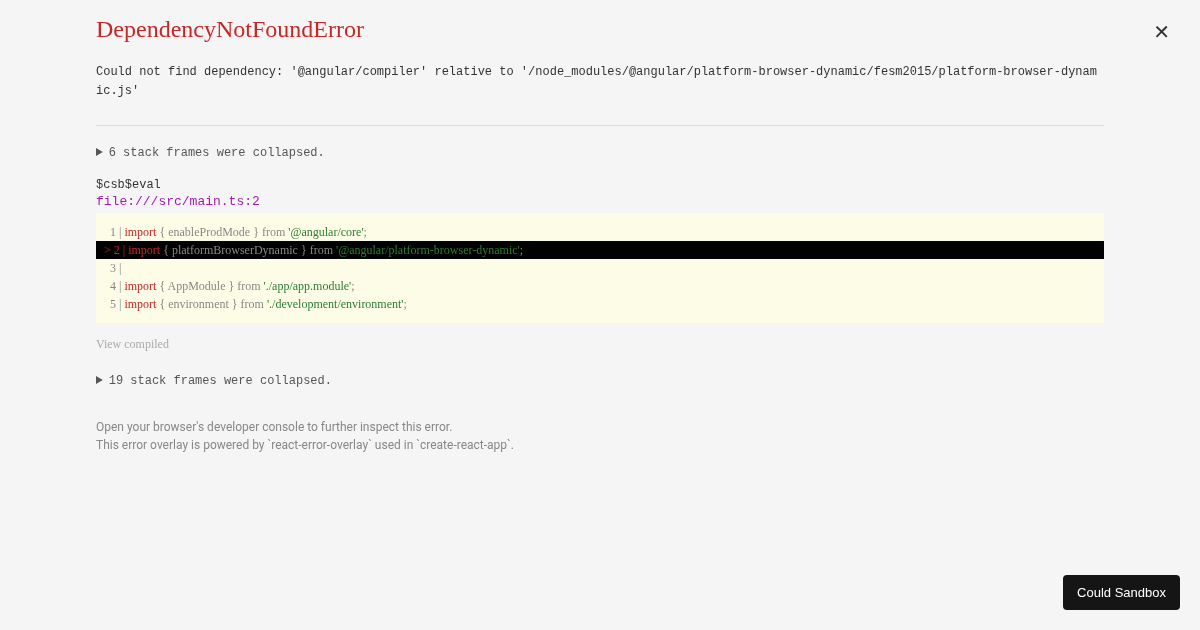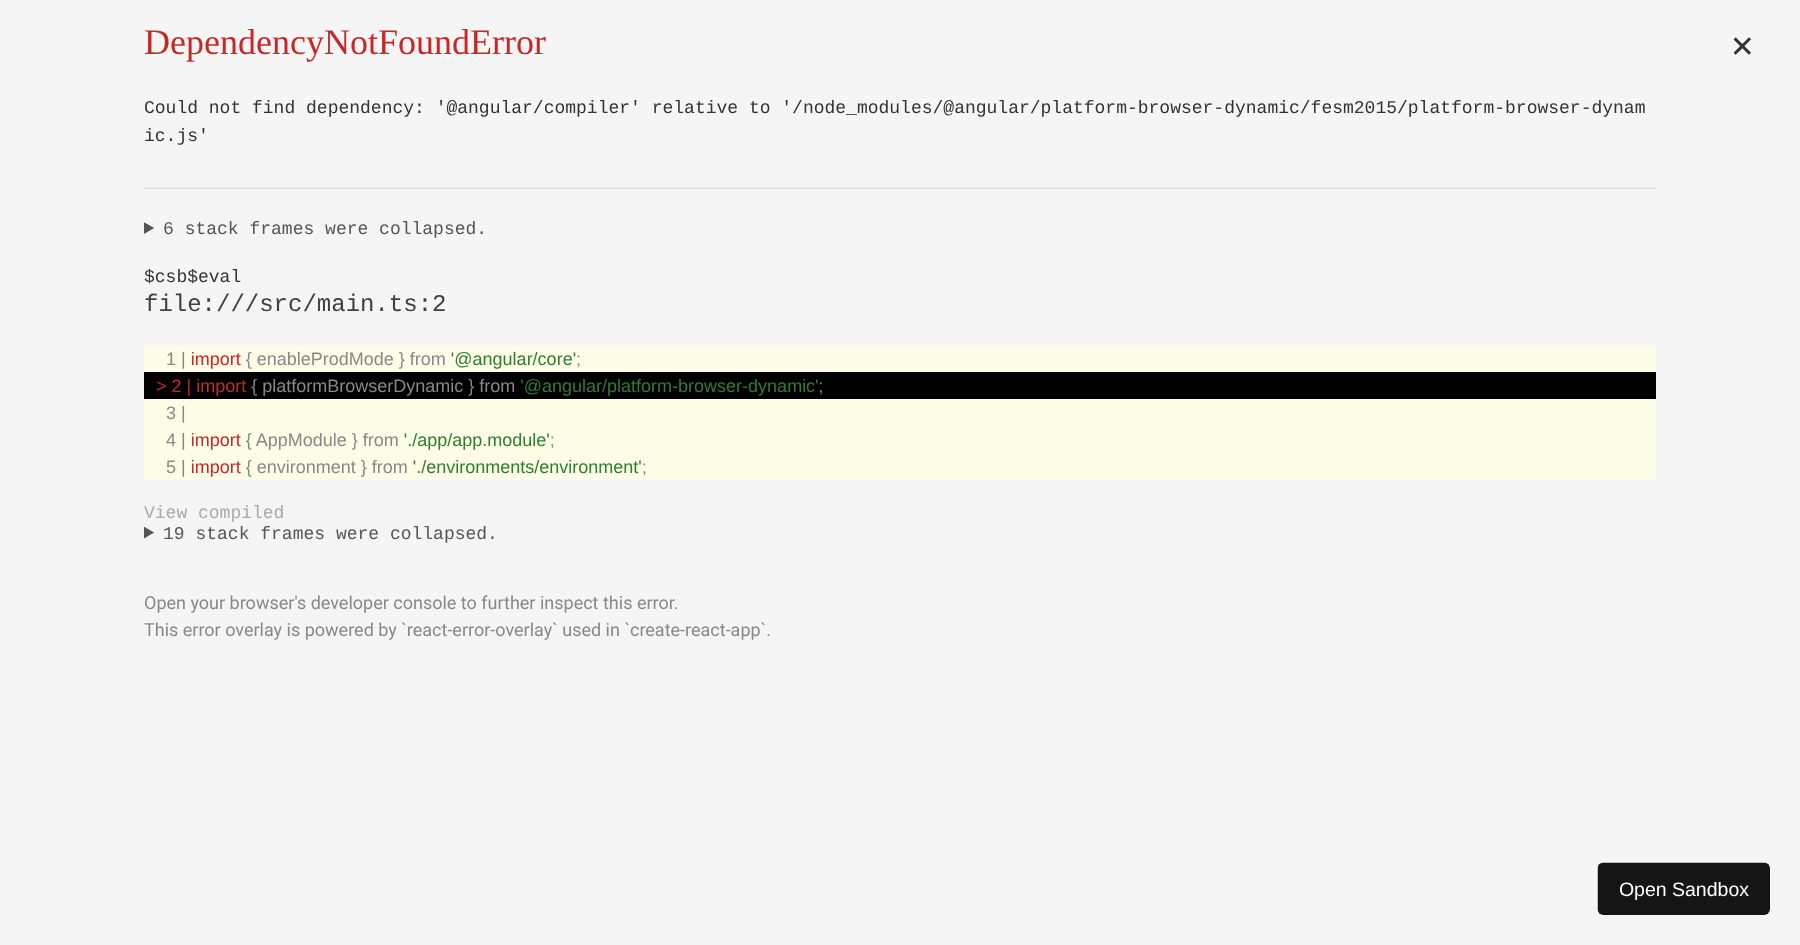--- a/index.html
+++ b/index.html
@@ -64,28 +64,28 @@
       user-select: none;
     }
     .frame-label {
       font-family: "Courier New", Courier, monospace;
       font-size: 12px;
       color: #333;
       margin-bottom: 2px;
     }
     .frame-path {
       font-family: "Courier New", Courier, monospace;
-      font-size: 16px;
-      color: #404040;
-      margin-bottom: 18px;
+      font-size: 13px;
+      color: #a21caf;
+      margin-bottom: 4px;
     }
     .code-block {
       background: #fdfce7;
-      padding: 0 0;
-      font-family: Liberation Sans, sans-serif;
+      padding: 10px 0;
+      font-family: Liberation Serif, serif;
       font-size: 12px;
       line-height: 1.5;
       margin-bottom: 10px;
     }
     .code-line {
       white-space: pre;
       padding: 0 8px;
     }
     .code-line.highlighted {
       background: #000000;
@@ -103,23 +103,24 @@
     .kw-string {
       color: #2e7d32;
     }
     .kw-punct {
       color: #888;
     }
     .kw-ident {
       color: #888;
     }
     .view-compiled {
-      font-family: Liberation Mono, monospace;
+      font-family: Liberation Serif, serif;
       font-size: 12px;
       color: #aaa;
+      margin-bottom: 22px;
       cursor: pointer;
       display: inline-block;
     }
     .footer-text {
       font-size: 12px;
       color: #888;
       line-height: 1.5;
       margin-top: 30px;
     }
     .footer-line {
@@ -159,28 +160,28 @@
   </details>
 
   <div class="frame-label">$csb$eval</div>
   <div class="frame-path">file:///src/main.ts:2</div>
 
   <div class="code-block" id="code-block">
       <div class="code-line"><span class="line-gutter">  1 | </span><span class="kw-import">import</span><span class="kw-ident"> { enableProdMode } from </span><span class="kw-string">'@angular/core'</span><span class="kw-punct">;</span></div>
       <div class="code-line highlighted"><span class="line-gutter highlighted">&gt; 2 | </span><span class="kw-import">import</span><span class="kw-ident"> { platformBrowserDynamic } from </span><span class="kw-string">'@angular/platform-browser-dynamic'</span><span class="kw-punct">;</span></div>
       <div class="code-line"><span class="line-gutter">  3 | </span></div>
       <div class="code-line"><span class="line-gutter">  4 | </span><span class="kw-import">import</span><span class="kw-ident"> { AppModule } from </span><span class="kw-string">'./app/app.module'</span><span class="kw-punct">;</span></div>
-      <div class="code-line"><span class="line-gutter">  5 | </span><span class="kw-import">import</span><span class="kw-ident"> { environment } from </span><span class="kw-string">'./environments/environment'</span><span class="kw-punct">;</span></div>
+      <div class="code-line"><span class="line-gutter">  5 | </span><span class="kw-import">import</span><span class="kw-ident"> { environment } from </span><span class="kw-string">'./development/environment'</span><span class="kw-punct">;</span></div>
     </div>
 
   <span class="view-compiled">View compiled</span>
 
   <details class="details-frame">
     <summary class="details-summary">19 stack frames were collapsed.</summary>
   </details>
 
   <div class="footer-text">
     <span class="footer-line">Open your browser's developer console to further inspect this error.</span>
     <span class="footer-line">This error overlay is powered by `react-error-overlay` used in `create-react-app`.</span>
   </div>
 </div>
 
-<button class="open-sandbox">Open Sandbox</button>
+<button class="open-sandbox">Could Sandbox</button>
 
 </body></html>

